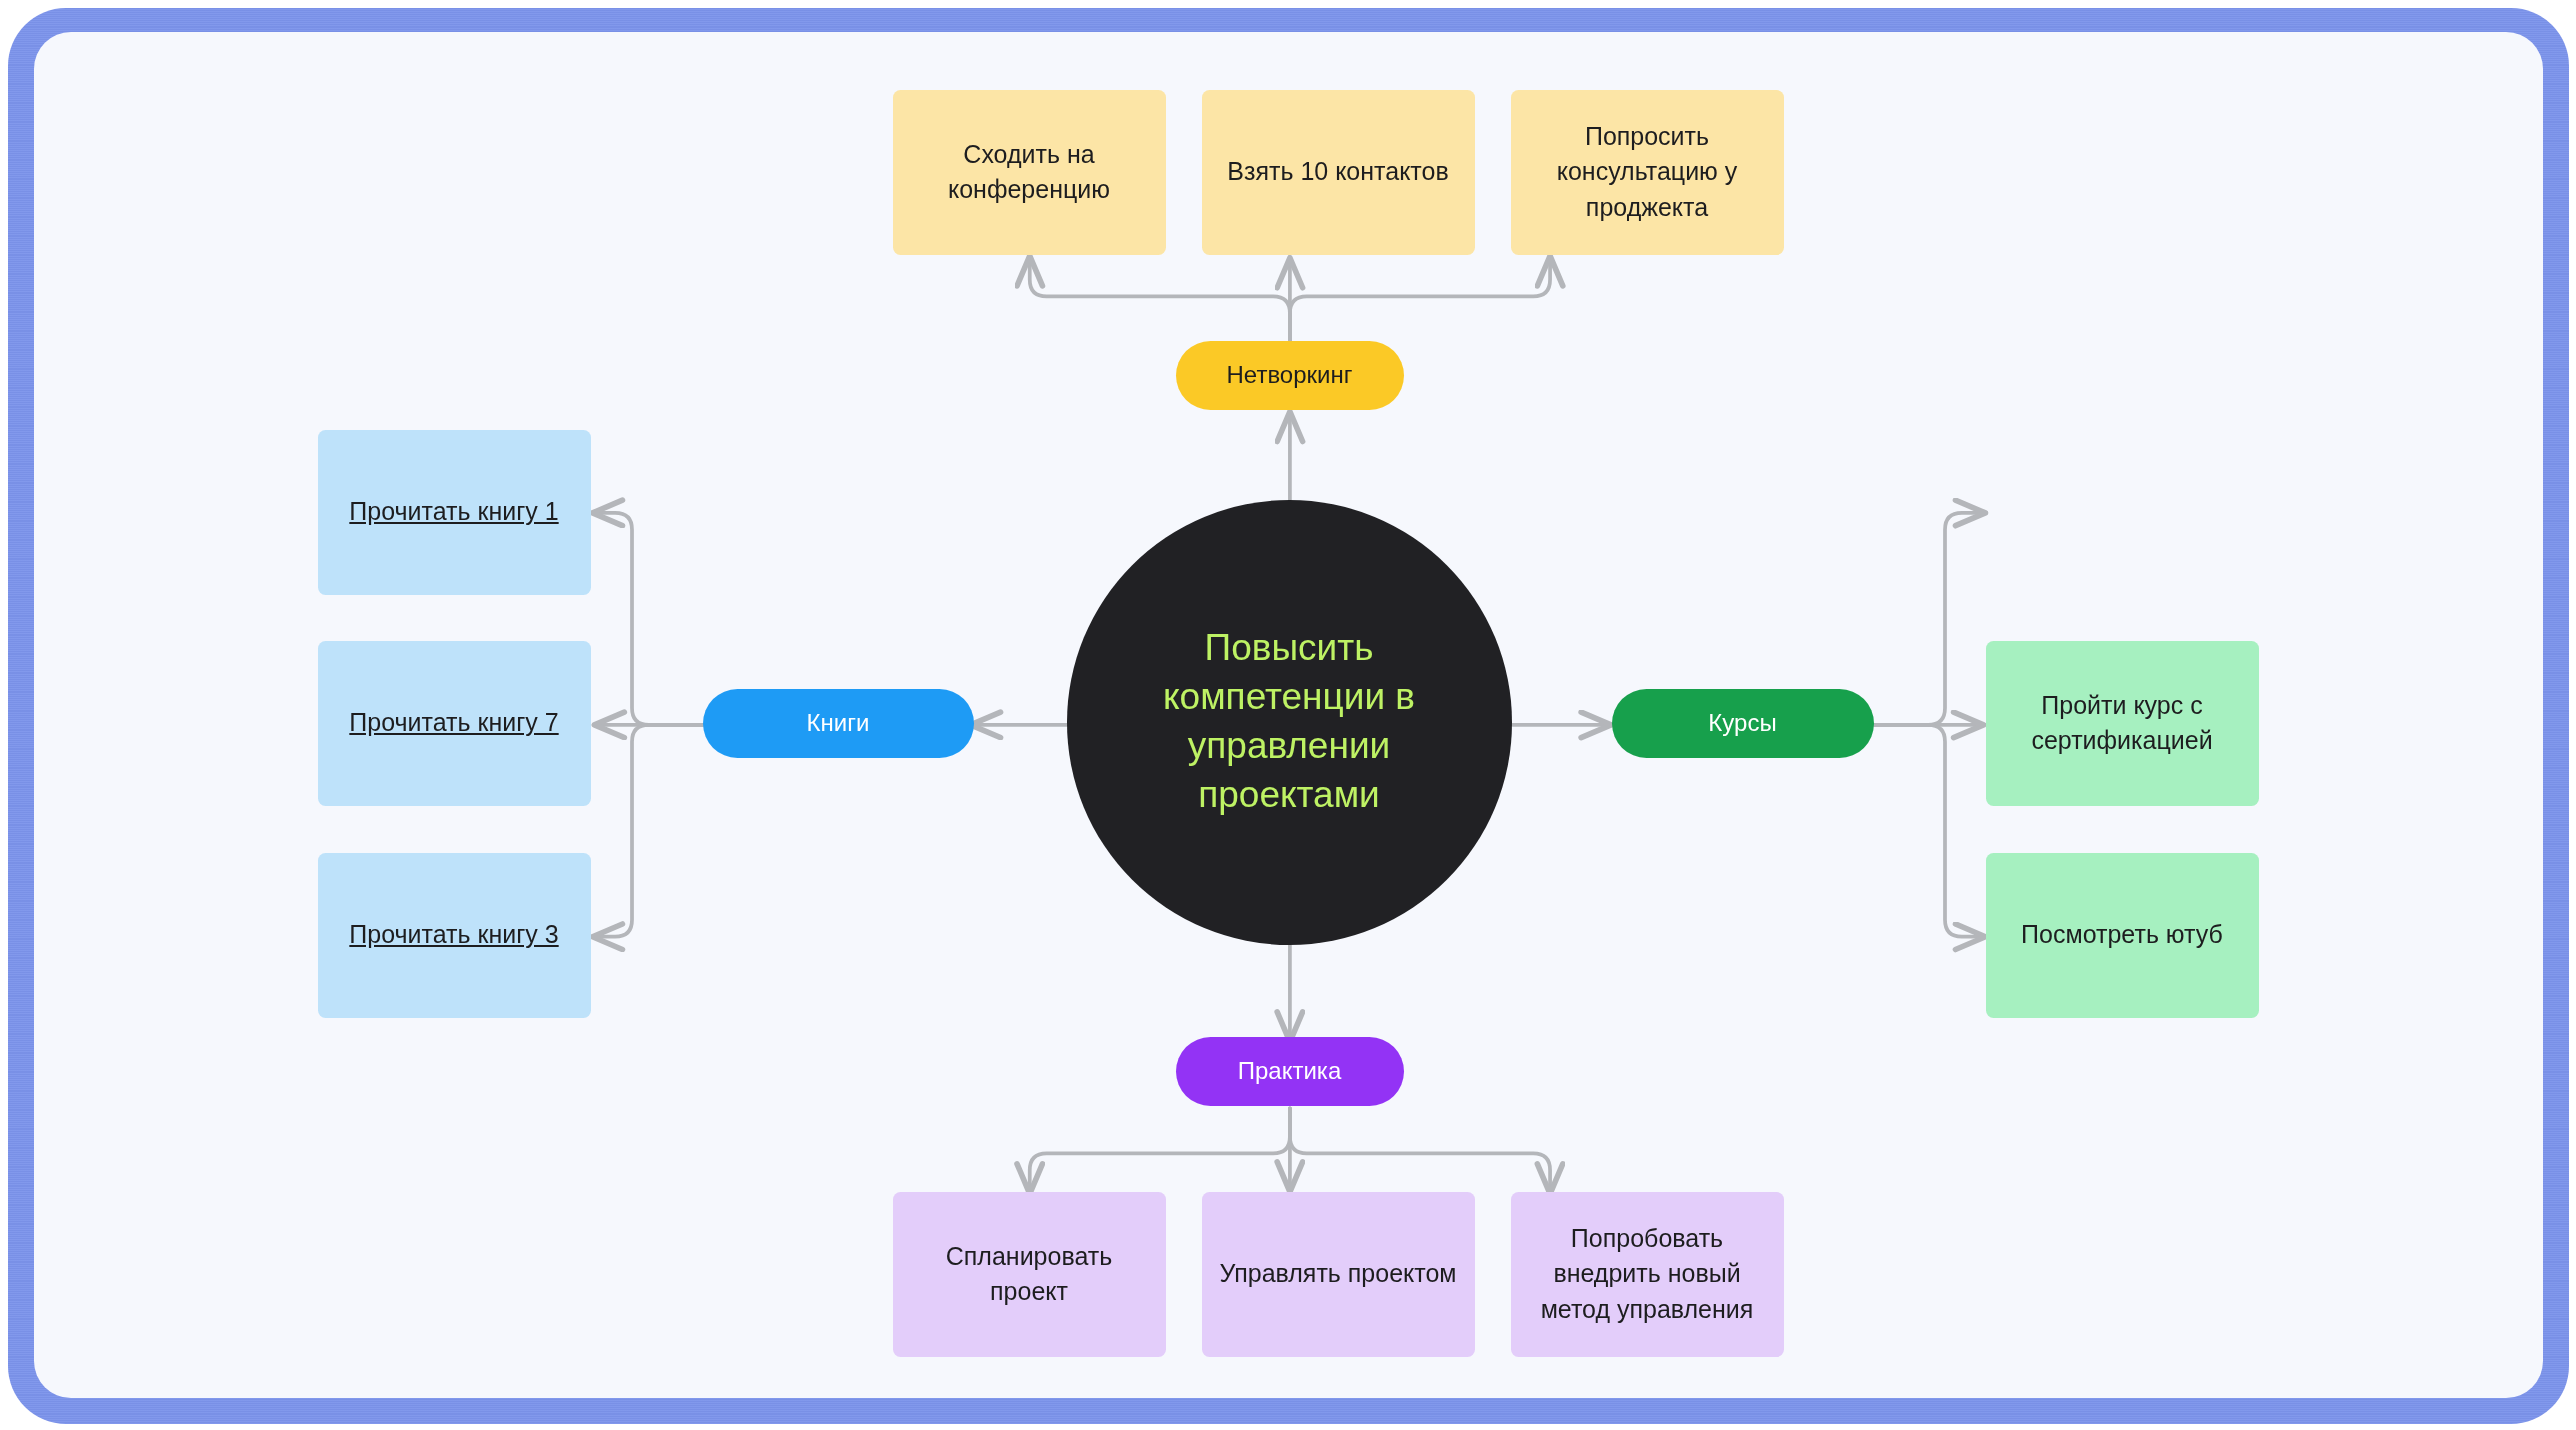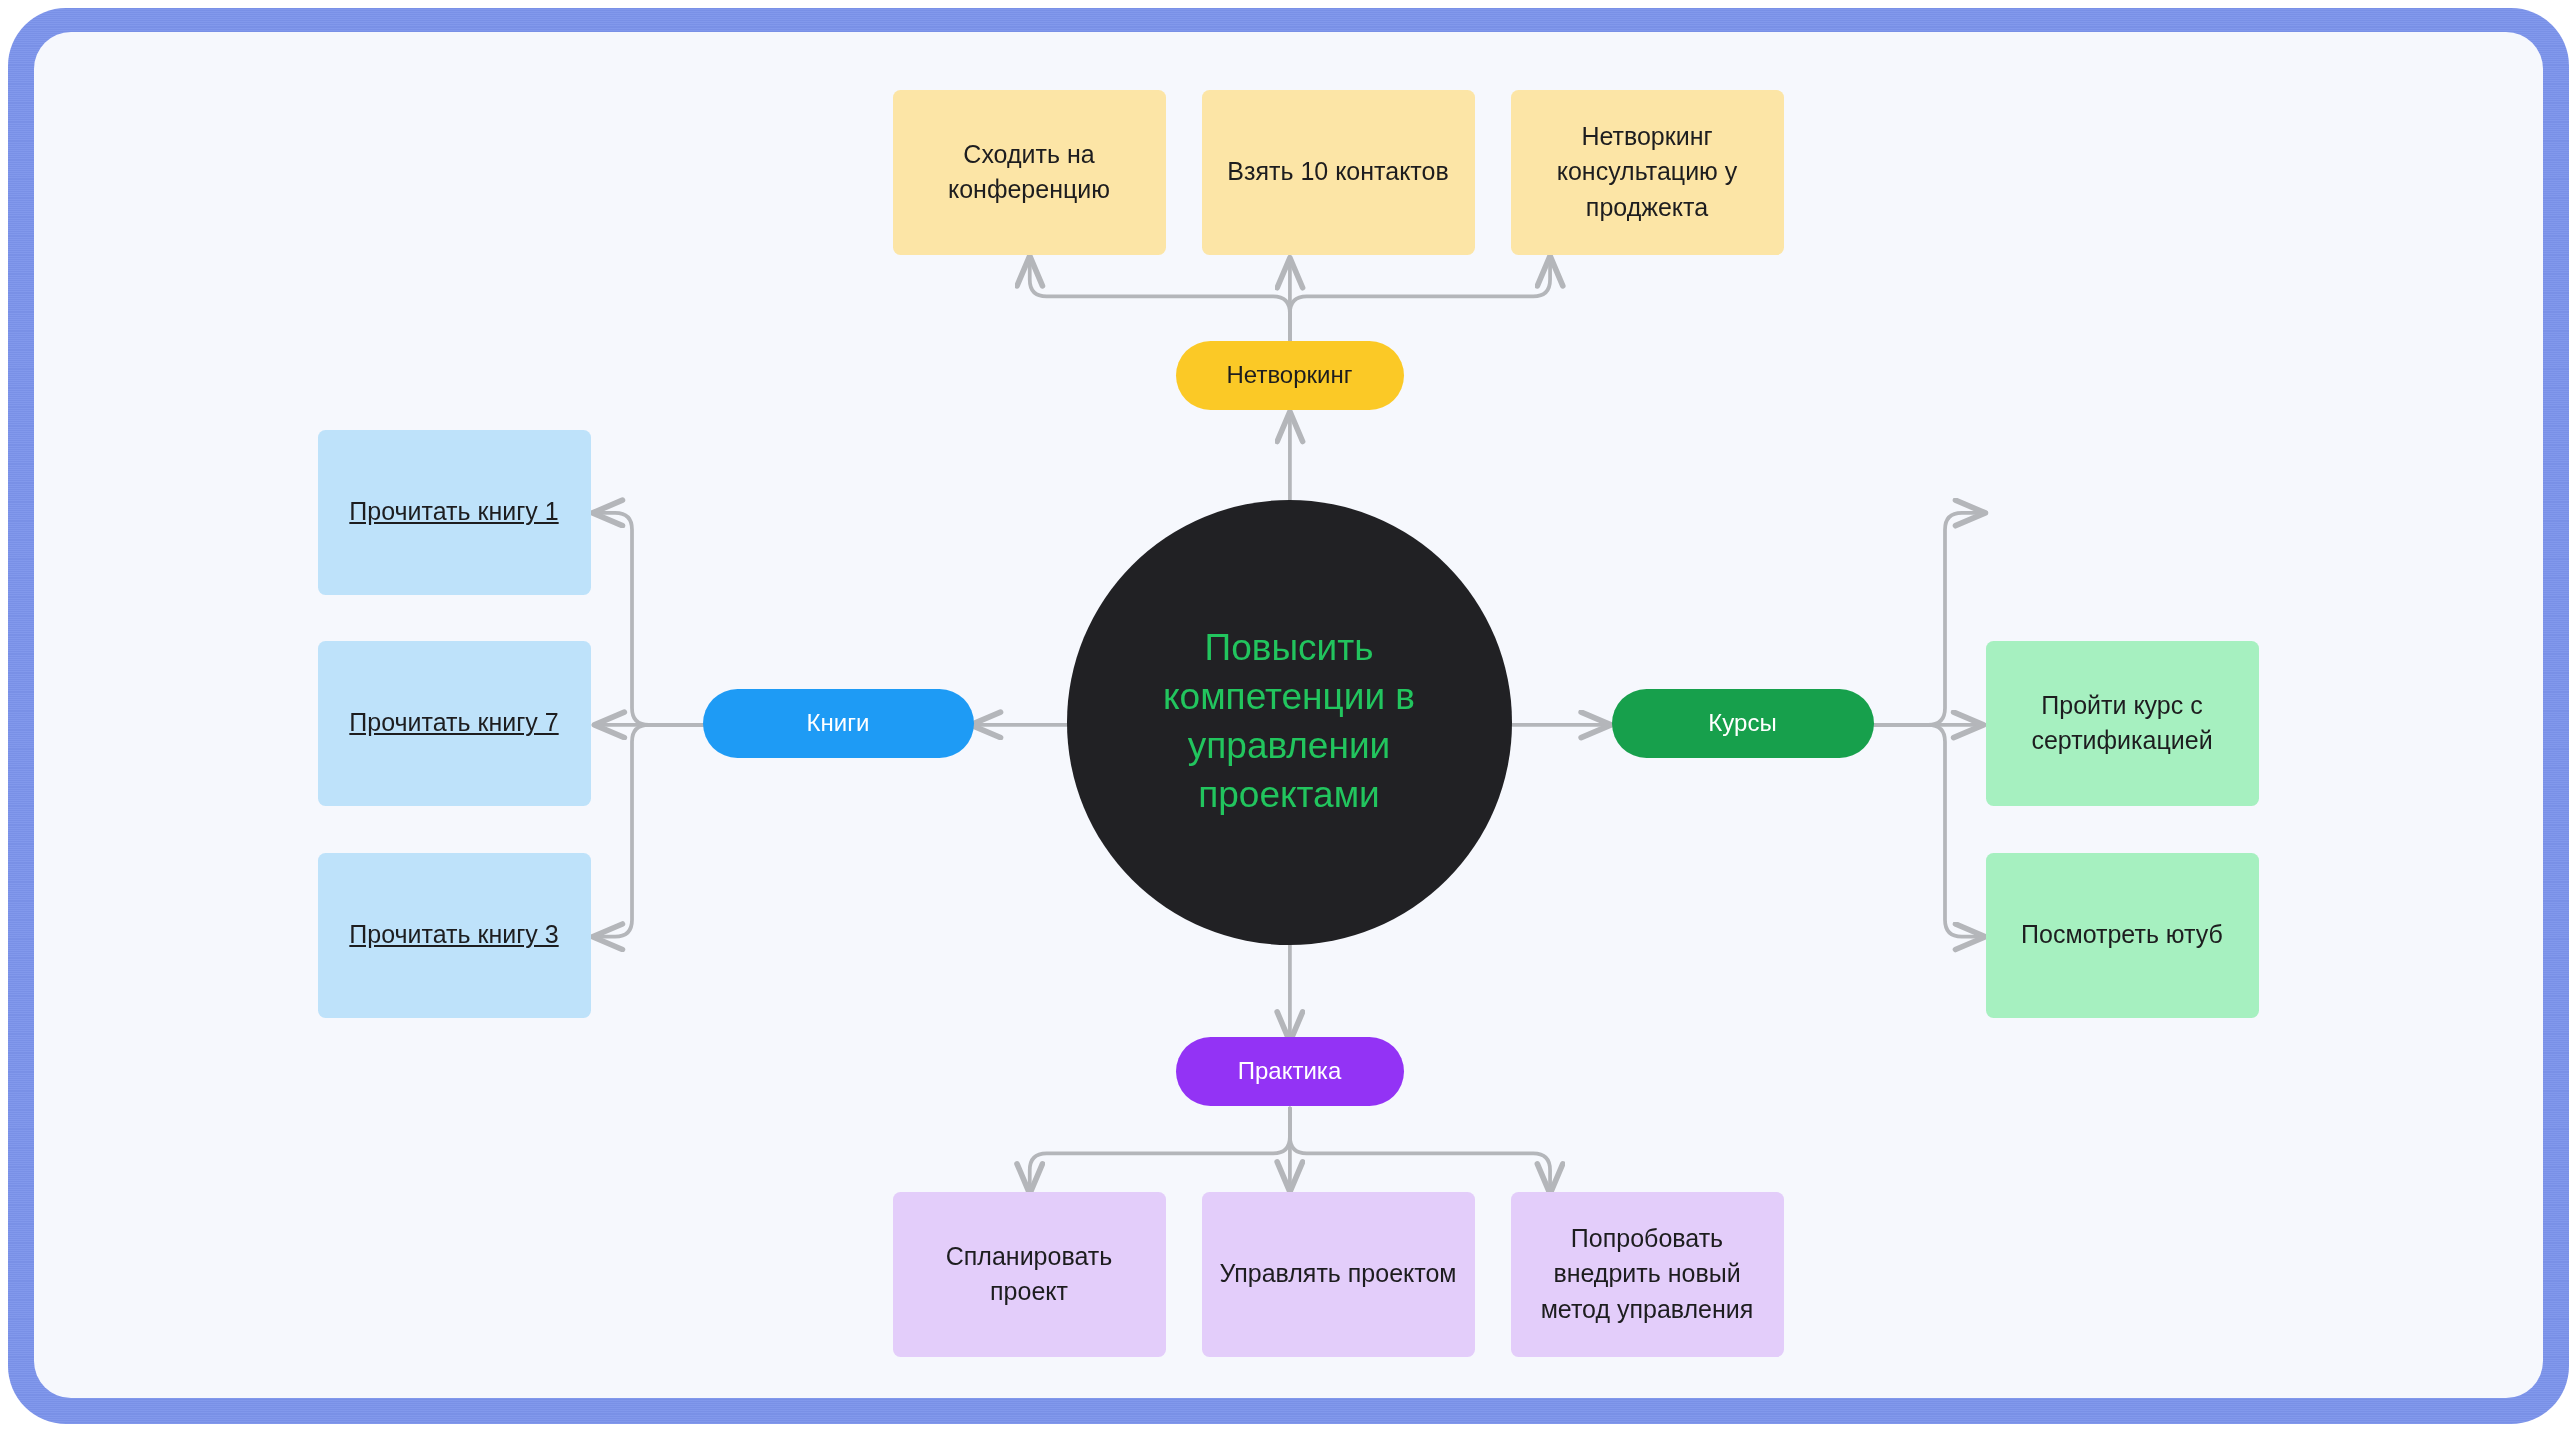--- a/index.html
+++ b/index.html
@@ -62,21 +62,21 @@
     text-align: center;
     line-height: 1.42;
     color: #1D1D1F;
     padding: 7.5px 15px;
   }
 
   
   .hub {
     border-radius: 50%;
     background: #212124;
-    color: #22c55e;
+    color: #bef264;
     font-size: 37px;
     line-height: 1.32;
     padding: 28px 52px;
   }
 
   
   .pill {
     border-radius: 45px;
     color: #FFFFFF;
     font-size: 24px;
@@ -138,21 +138,21 @@
           <path d="M1966,739 L2024,739 Q2042,739 2042,757 L2042,947 Q2042,965 2060,965 L2086,965" marker-end="url(#ah)"></path>
         </g>
       </svg>
 
       <div class="node hub" style="left:1033px; top:468px; width:445px; height:445px;">Повысить компетенции в управлении проектами</div>
 
       <div class="node pill pill-networking" style="left:1142px; top:309px; width:228px; height:69px;">Нетворкинг</div>
 
       <div class="node card card-yellow" style="left:859px; top:58px; width:273px; height:165px;">Сходить на конференцию</div>
       <div class="node card card-yellow" style="left:1168px; top:58px; width:273px; height:165px;">Взять 10 контактов</div>
-      <div class="node card card-yellow" style="left:1477px; top:58px; width:273px; height:165px;">Нетворкинг консультацию у проджекта</div>
+      <div class="node card card-yellow" style="left:1477px; top:58px; width:273px; height:165px;">Попросить консультацию у проджекта</div>
 
       <div class="node pill pill-books" style="left:669px; top:657px; width:271px; height:69px;">Книги</div>
 
       <div class="node card card-blue" style="left:284px; top:398px; width:273px; height:165px;">Прочитать книгу 1</div>
       <div class="node card card-blue" style="left:284px; top:609px; width:273px; height:165px;">Прочитать книгу 7</div>
       <div class="node card card-blue" style="left:284px; top:821px; width:273px; height:165px;">Прочитать книгу 3</div>
 
       <div class="node pill pill-courses" style="left:1578px; top:657px; width:262px; height:69px;">Курсы</div>
 
       <div class="node card card-green" style="left:1952px; top:609px; width:273px; height:165px;">Пройти курс с сертификацией</div>

